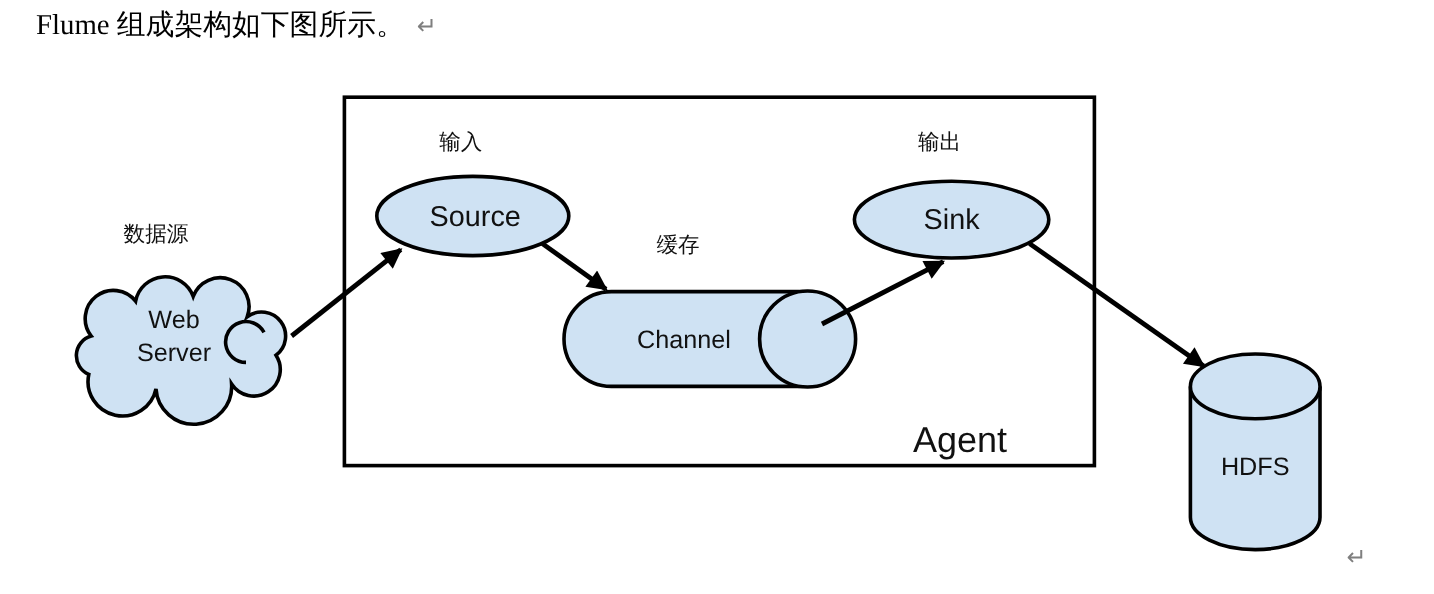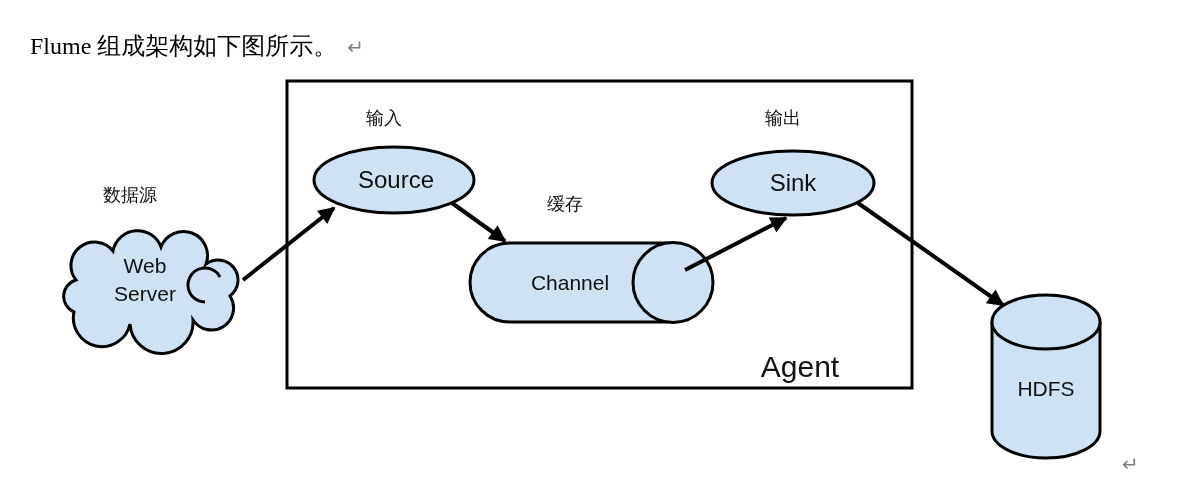--- a/index.html
+++ b/index.html
@@ -3,21 +3,21 @@
 <meta charset="utf-8">
 <style>
   html,body{margin:0;padding:0;background:#ffffff;}
   body{
     width:1195px;height:495px;position:relative;overflow:hidden;
     font-family:"Liberation Sans","DejaVu Sans",sans-serif;
   }
   .title-line{
     position:absolute;left:30px;top:4px;
     font-family:"Liberation Serif","DejaVu Serif",serif;
-    font-size:24px;color:#000;white-space:nowrap;margin-top:26px;
+    font-size:24px;color:#000;white-space:nowrap;
   }
   .return-mark{
     font-family:"DejaVu Sans",sans-serif;
     color:#7f7f7f;font-size:20px;margin-left:10px;
   }
   .return-mark-bottom{
     position:absolute;left:1122px;top:452px;
     font-family:"DejaVu Sans",sans-serif;
     color:#7f7f7f;font-size:20px;
   }

